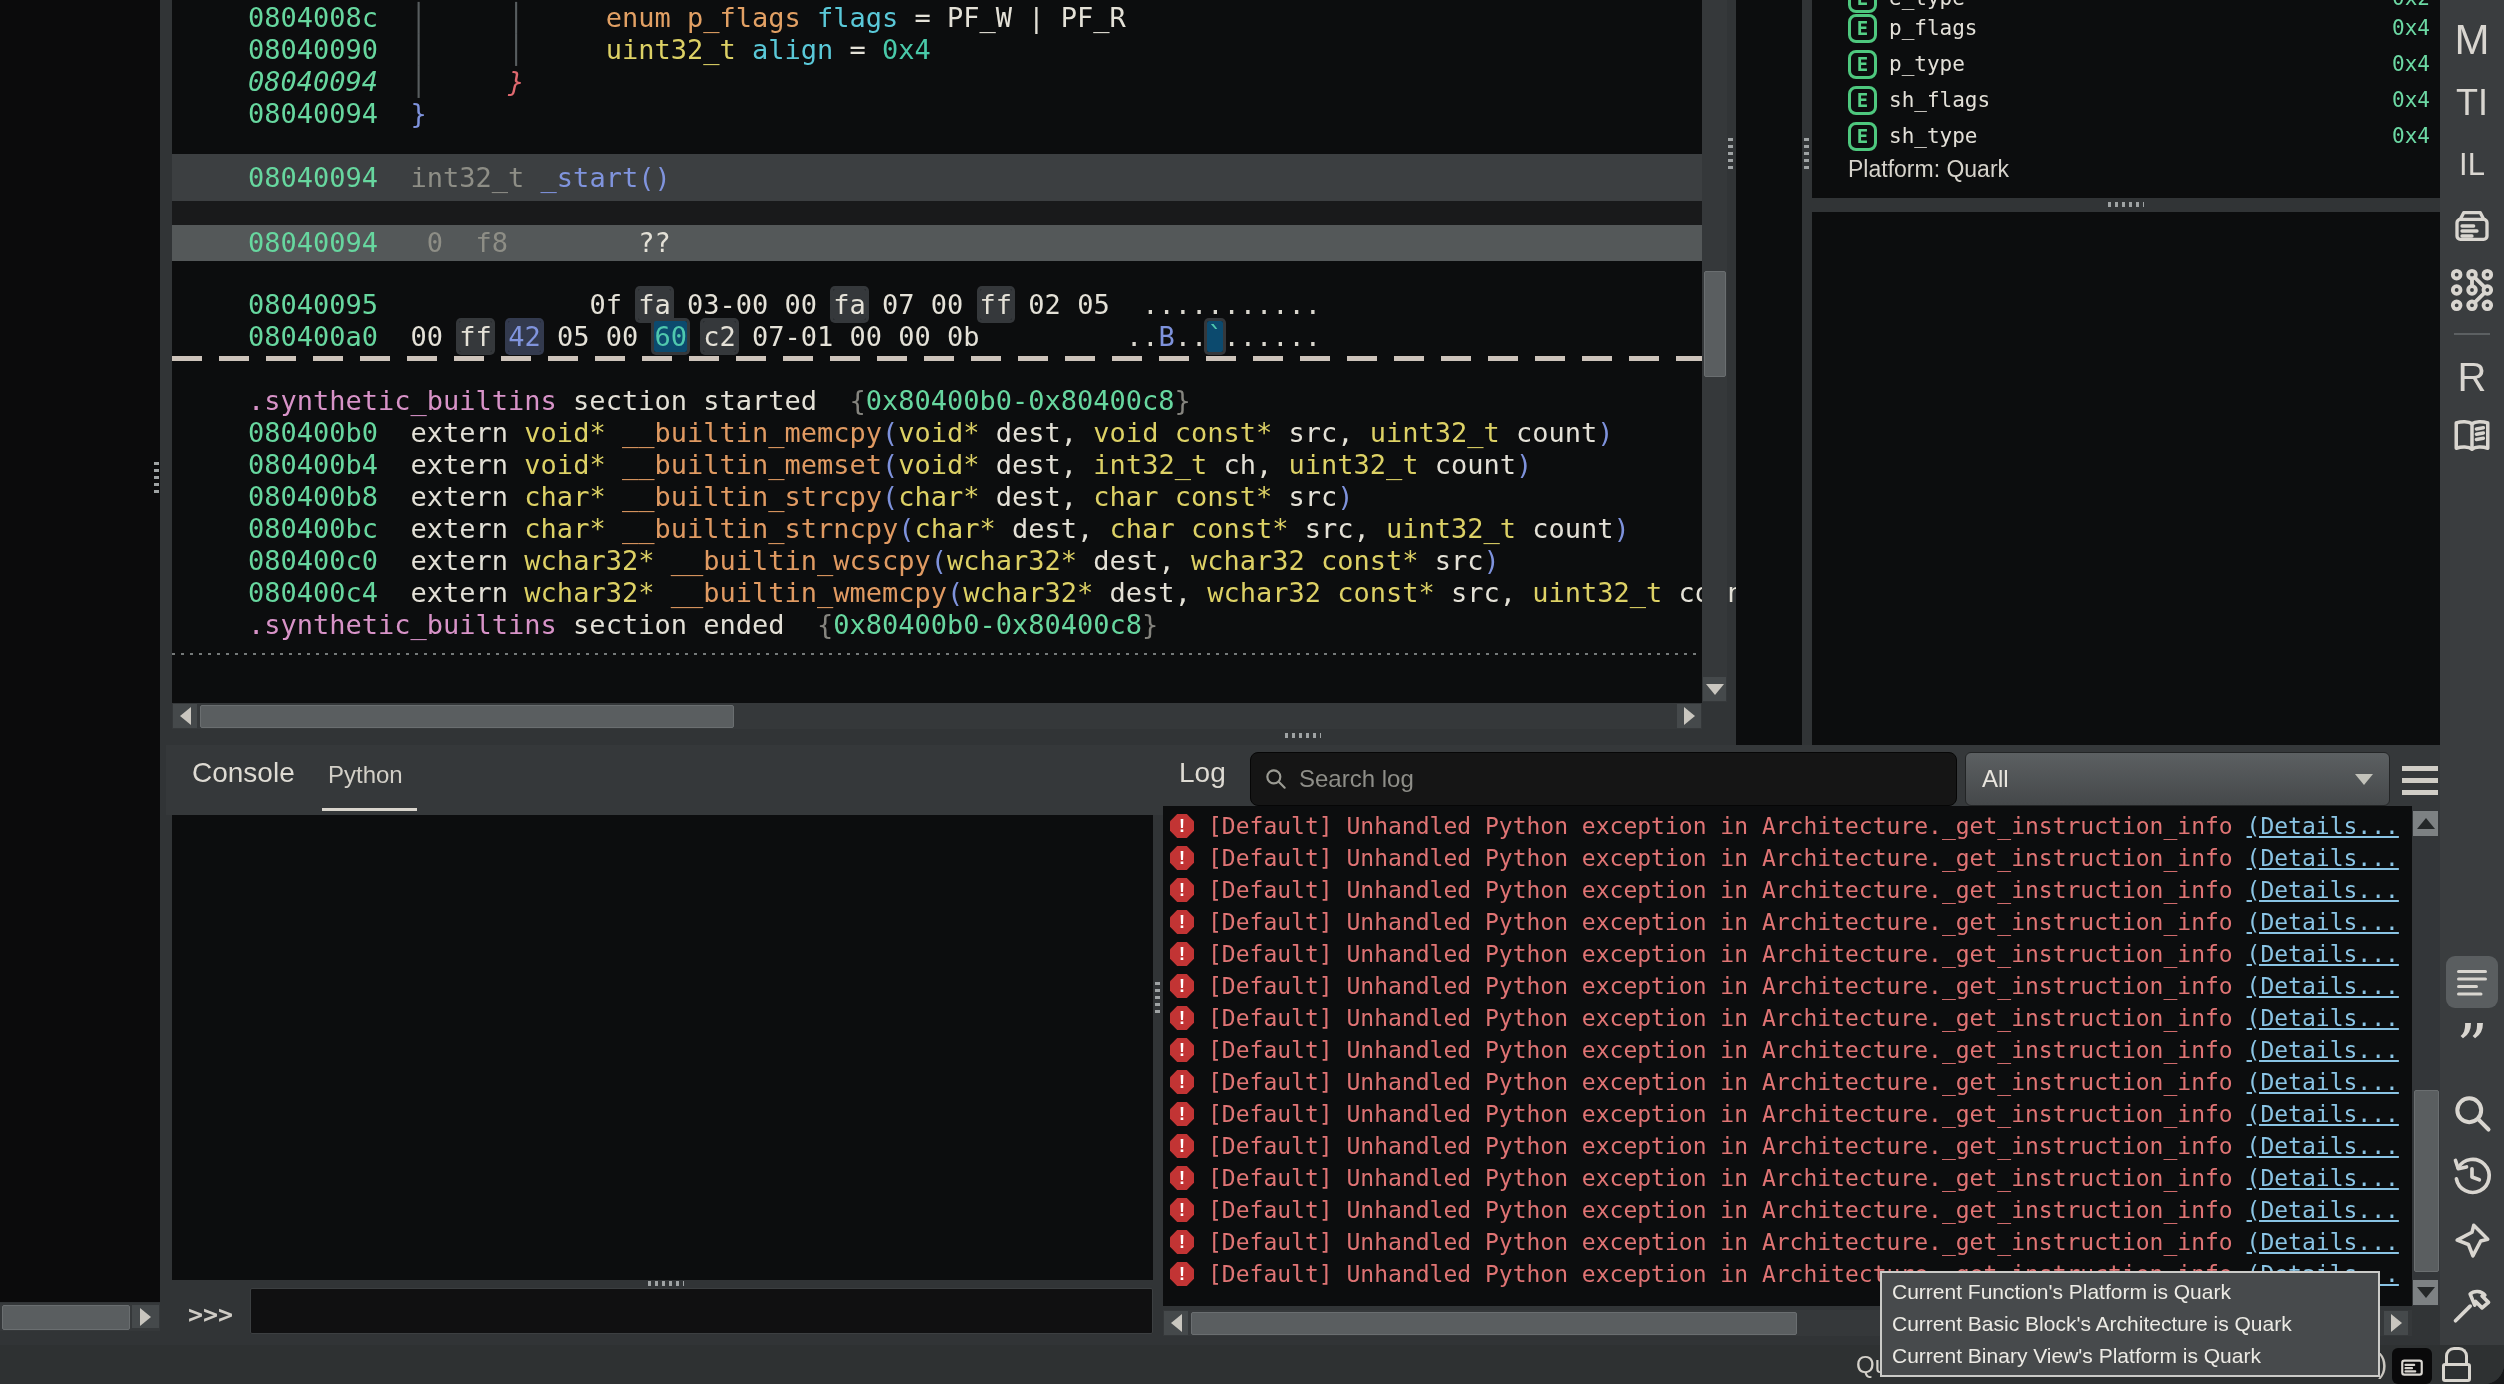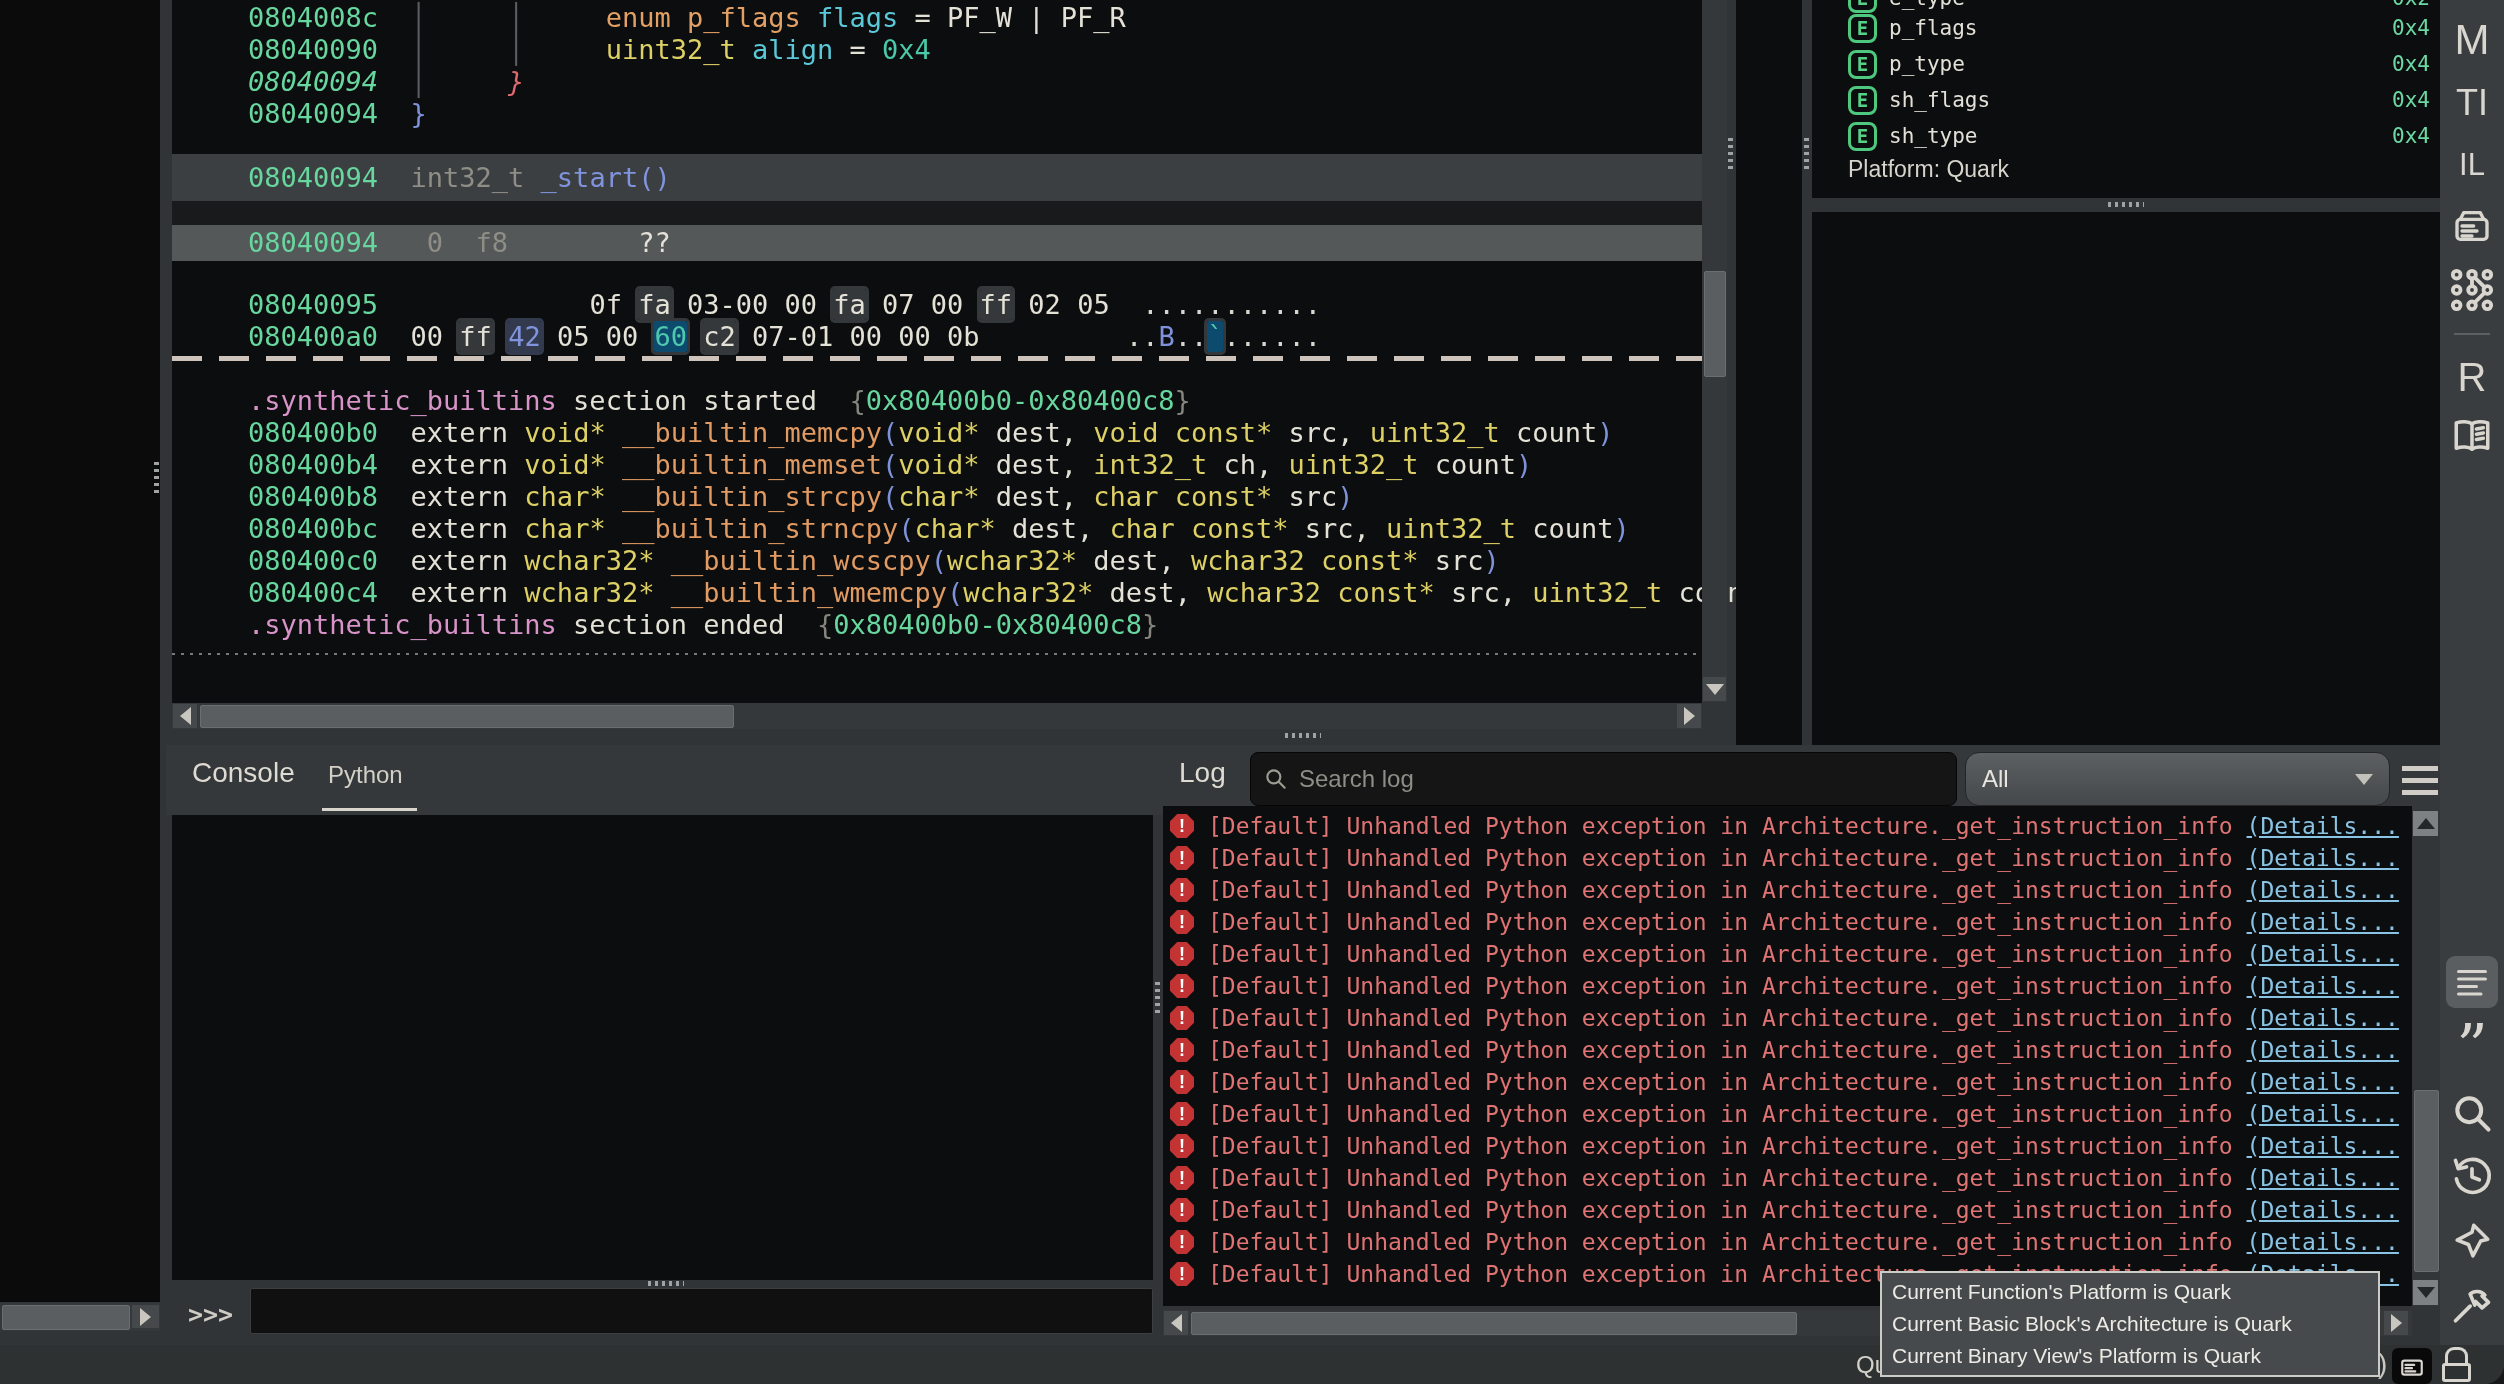--- a/index.html
+++ b/index.html
@@ -57,21 +57,21 @@
   #rp-split{position:absolute;left:1812px;top:198px;width:628px;height:14px;background:#313436;}
   
   #bottom-header{position:absolute;left:166px;top:745px;width:2274px;height:70px;background:#35383a;}
   #console-title{position:absolute;left:192px;top:757px;font-size:28px;color:#dedbd3;}
   #tab-python{position:absolute;left:328px;top:761px;font-size:24px;color:#d2cfc7;}
   #tab-python-underline{position:absolute;left:322px;top:808px;width:95px;height:3px;background:#d9d5cd;}
   #log-title{position:absolute;left:1179px;top:757px;font-size:28px;color:#dedbd3;}
   #search-box{position:absolute;left:1250px;top:752px;width:705px;height:52px;background:#151515;
               border:1px solid #060606;border-radius:8px;display:flex;align-items:center;}
   #search-placeholder{color:#8e8e88;font-size:24px;margin-left:10px;}
-  #filter-dropdown{position:absolute;left:1965px;top:752px;width:423px;height:52px;border-radius:14px;
+  #filter-dropdown{position:absolute;left:1965px;top:752px;width:423px;height:52px;border-radius:6px;
       background:linear-gradient(180deg,#5c6062,#45484a);border:1px solid #232526;display:flex;align-items:center;}
   #filter-value{color:#e8e5de;font-size:24px;margin-left:16px;}
   #filter-arrow{position:absolute;right:16px;width:0;height:0;border-left:9px solid transparent;
       border-right:9px solid transparent;border-top:11px solid #c2c2ba;}
   #hamburger{position:absolute;left:2402px;top:766px;width:36px;height:29px;
       background:repeating-linear-gradient(180deg,#d0cdc6 0 5px,transparent 5px 12px);}
   
   .log-row{position:absolute;left:7px;height:32px;display:flex;align-items:center;white-space:pre;}
   .err-icon{width:24px;height:24px;background:#c23434;border-radius:4px;margin-right:14px;flex:0 0 auto;
      clip-path:polygon(30% 0,70% 0,100% 30%,100% 70%,70% 100%,30% 100%,0 70%,0 30%);

